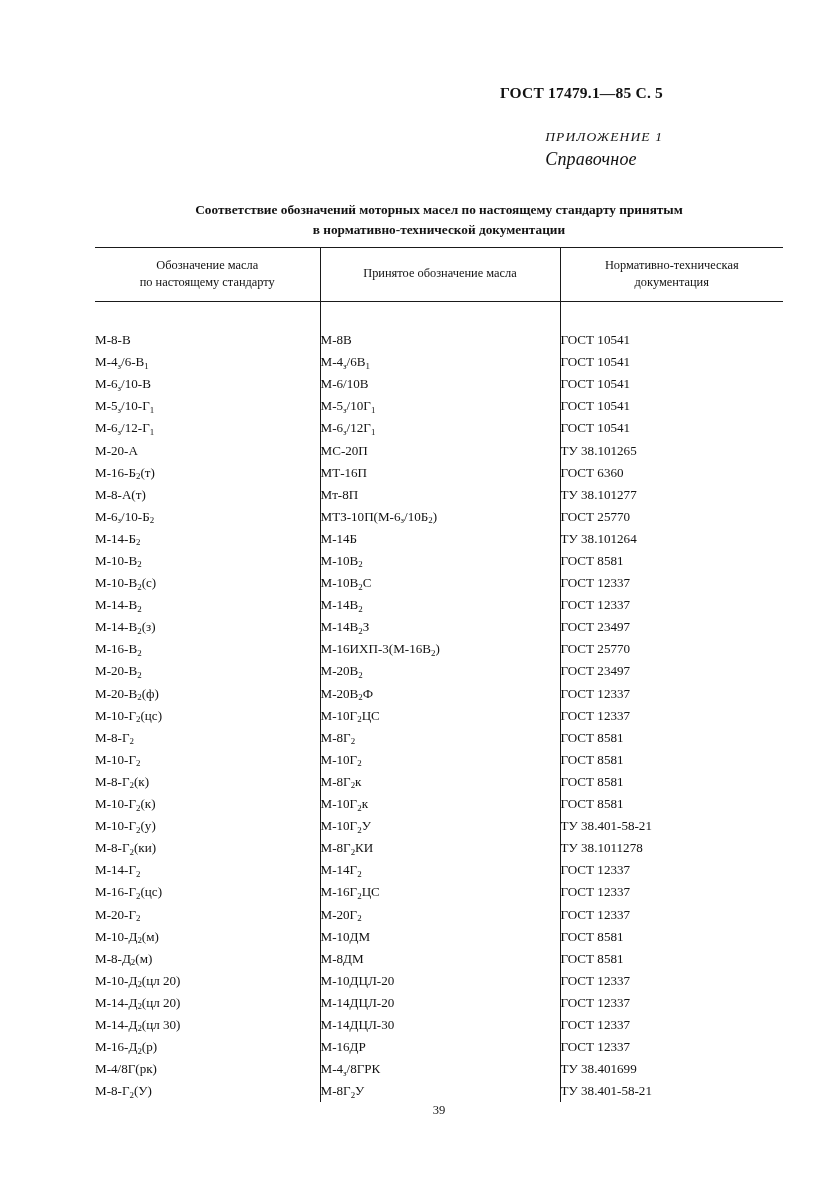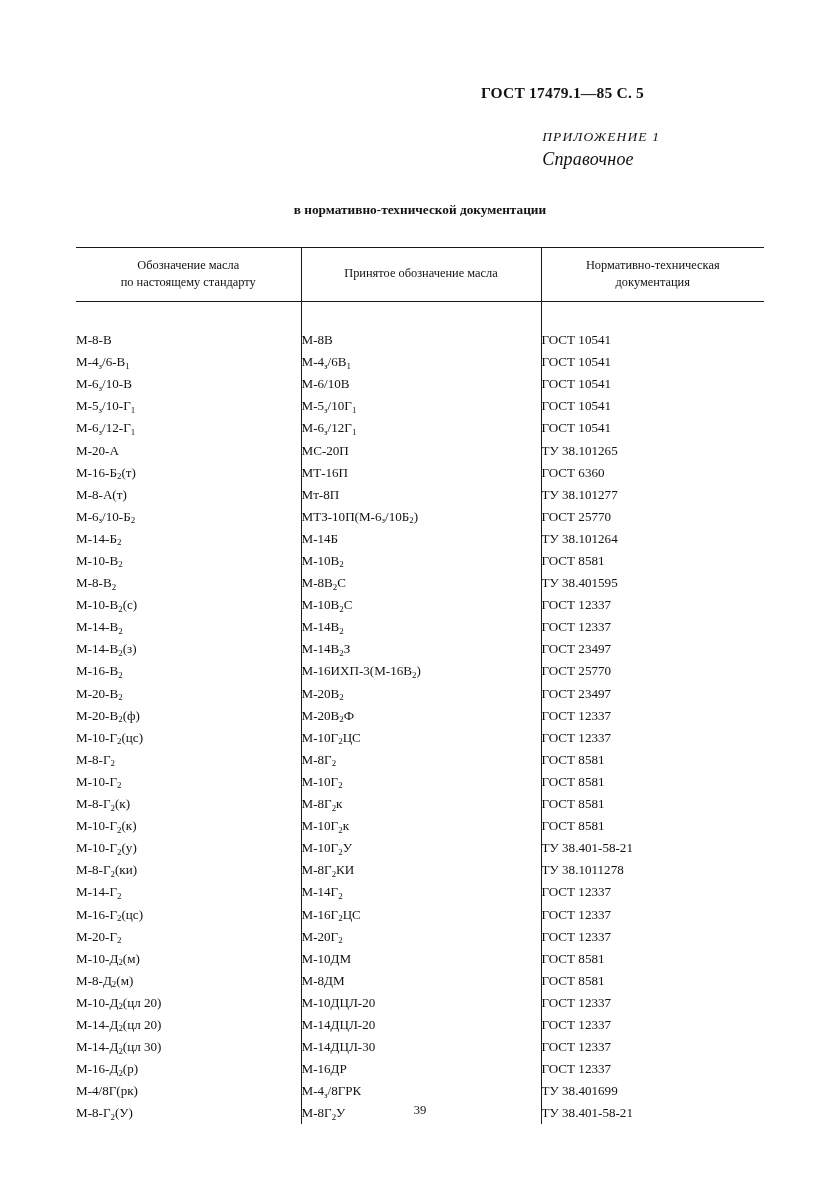--- a/index.html
+++ b/index.html
@@ -15,38 +15,39 @@
     font-family: "Liberation Serif", "DejaVu Serif", serif;
     color: #121212;
     overflow: hidden;
   }
 
   .page {
     position: absolute;
     inset: 0;
     width: 716px;
     height: 1188px;
+    margin-left: 19px;
   }
 
   
   .running-head {
     position: absolute;
     top: 84px;
     right: 72px;
     font-size: 15.5px;
     font-weight: bold;
     letter-spacing: 0.2px;
     white-space: nowrap;
   }
 
   
   .appendix-block {
     position: absolute;
     top: 128px;
-    right: 56px;
+    right: 72px;
     text-align: left;
     font-style: italic;
     line-height: 1.35;
   }
   .appendix-title {
     font-size: 13.5px;
     letter-spacing: 1.1px;
   }
   .appendix-sub {
     font-size: 18px;
@@ -142,20 +143,21 @@
 <div class="page">
 
   <div class="running-head">ГОСТ 17479.1—85 С. 5</div>
 
   <div class="appendix-block">
     <div class="appendix-title">ПРИЛОЖЕНИЕ 1</div>
     <div class="appendix-sub">Справочное</div>
   </div>
 
   <div class="table-caption">
+    <div>Соответствие обозначений моторных масел по настоящему стандарту принятым</div>
     <div>в нормативно-технической документации</div>
   </div>
 
   <div class="table-wrap">
     <table class="gost">
       <colgroup>
         <col class="c1">
           <col class="c2">
           <col class="c3">
       </colgroup>
@@ -234,25 +236,20 @@
             <td class="col1">М-14-Б<sub>2</sub></td>
             <td class="col2">М-14Б</td>
             <td class="col3">ТУ 38.101264</td>
           </tr>
           <tr>
             <td class="col1">М-10-В<sub>2</sub></td>
             <td class="col2">М-10В<sub>2</sub></td>
             <td class="col3">ГОСТ 8581</td>
           </tr>
           <tr>
-            <td class="col1">М-8-В<sub>2</sub></td>
-            <td class="col2">М-8В<sub>2</sub>С</td>
-            <td class="col3">ТУ 38.401595</td>
-          </tr>
-          <tr>
             <td class="col1">М-10-В<sub>2</sub>(с)</td>
             <td class="col2">М-10В<sub>2</sub>С</td>
             <td class="col3">ГОСТ 12337</td>
           </tr>
           <tr>
             <td class="col1">М-14-В<sub>2</sub></td>
             <td class="col2">М-14В<sub>2</sub></td>
             <td class="col3">ГОСТ 12337</td>
           </tr>
           <tr>

